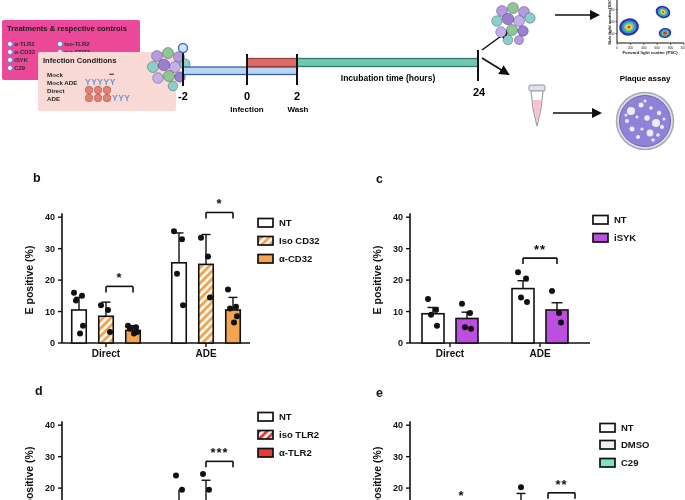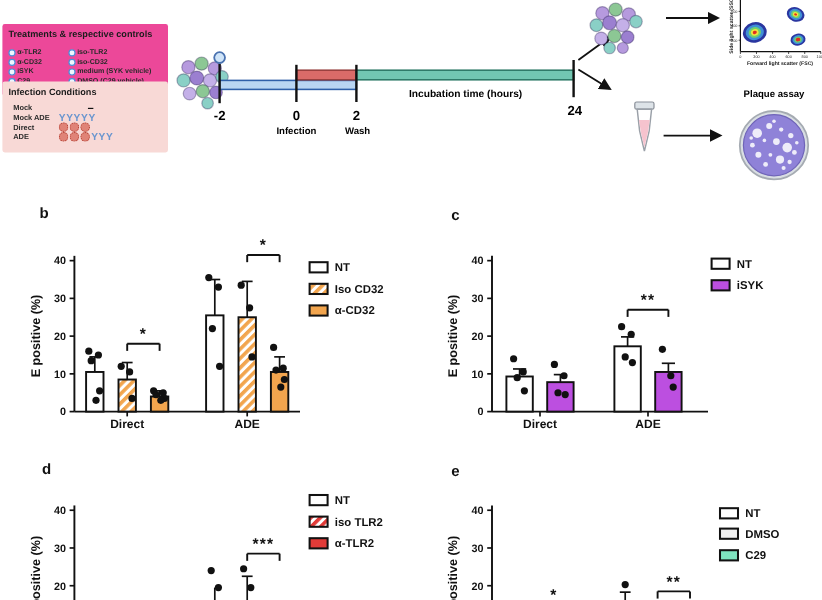--- a/index.html
+++ b/index.html
@@ -2,21 +2,21 @@
 <html><head>
 <meta charset="utf-8">
 <style>
   html,body{margin:0;padding:0;background:#fff;}
   .canvas{position:relative;width:685px;height:500px;background:#fff;overflow:hidden;
           font-family:"Liberation Sans",sans-serif;color:#111;}
   .abs{position:absolute;}
   
   .infobox{position:absolute;left:2px;width:138px;border-radius:2px;padding:4px 5px;box-sizing:border-box;}
   .box-blue{top:20px;height:60px;background:#ec4899;}
-  .box-pink{top:68px;height:59px;background:#f8d9d6;}
+  .box-pink{top:52px;height:59px;background:#f8d9d6;margin-left:36px;}
   .box-title{font-size:7.6px;font-weight:700;color:#1c1c1c;letter-spacing:0;}
   .t-cols{display:flex;margin-top:7px;}
   .t-col1{width:50px;}
   .t-col2{width:78px;}
   .t-item{display:flex;align-items:center;font-size:5.9px;font-weight:700;color:#2a2a2a;height:8px;white-space:nowrap;}
   .bullet{display:inline-block;width:3.8px;height:3.8px;border:1px solid #4a90d9;border-radius:50%;margin-right:1.5px;flex:0 0 auto;background:#eef7ff;}
   .i-rows{margin-top:5px;margin-left:4px;}
   .i-row{display:flex;align-items:center;height:8px;}
   .i-label{width:38px;font-size:6.2px;font-weight:700;color:#2a2a2a;}
   .i-sym{display:flex;align-items:center;height:8px;}

